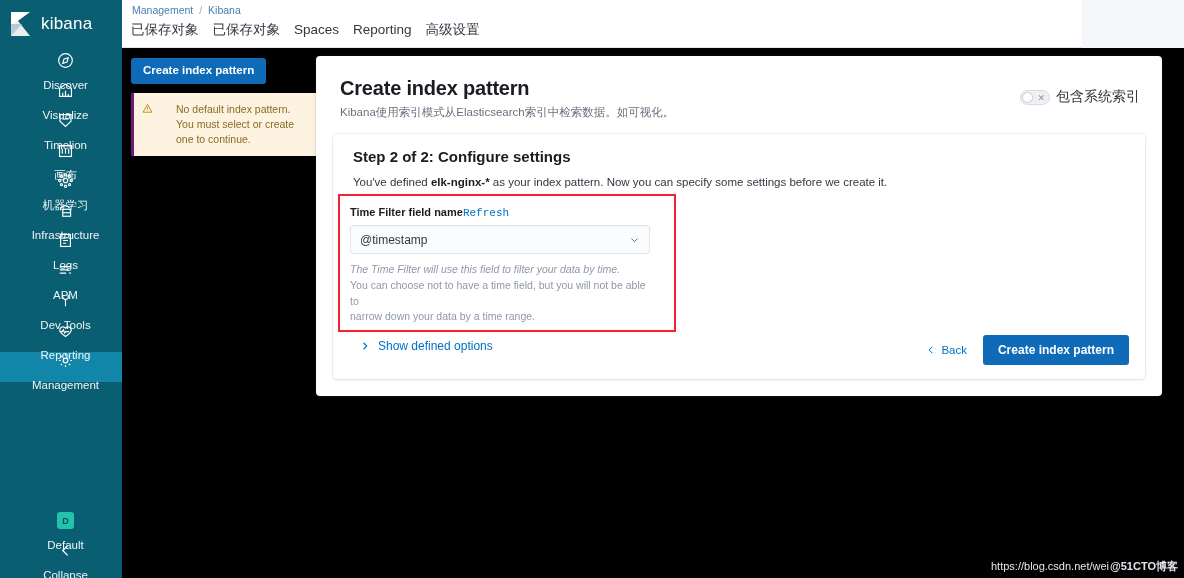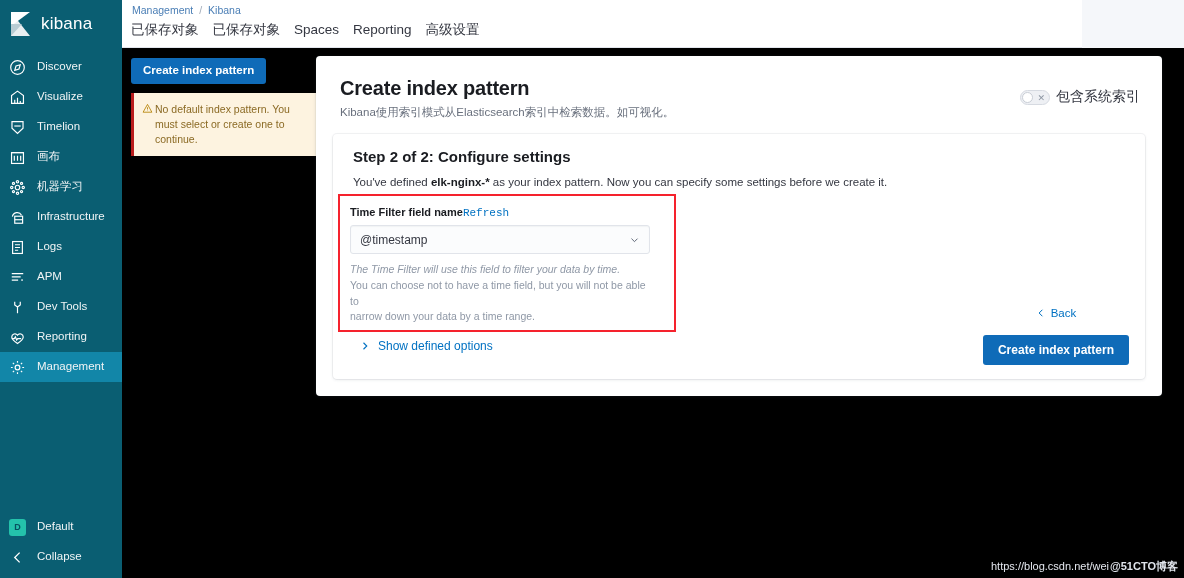--- a/index.html
+++ b/index.html
@@ -33,20 +33,21 @@
     color: #ffffff;
   }
 
   .nav { margin-top: 4px; }
   .nav-item {
     display: flex; align-items: center;
     height: 30px;
     padding-left: 9px;
     gap: 11px;
     cursor: pointer;
+    flex-direction: column;
   }
   .nav-item.active { background: #1286a8; }
   .nav-icon {
     width: 17px; height: 17px; flex: 0 0 17px;
     display: flex; align-items: center; justify-content: center;
     color: #ffffff;
   }
   .nav-icon svg { width: 17px; height: 17px; display: block; }
   .nav-label {
     font-size: 11.5px;
@@ -104,23 +105,23 @@
     font-size: 11.5px;
     font-weight: bold;
     padding: 7px 12px;
     cursor: pointer;
     font-family: "Liberation Sans", sans-serif;
     line-height: 1;
   }
   .callout {
     margin-top: 9px;
     background: #fdf3e0;
-    border-left: 3px solid #b91c1c;
+    border-left: 3px solid #701a75;
     padding: 9px 9px 9px 8px;
-    display: flex; gap: 2px;
+    display: flex; gap: 23px;
   }
   .callout-icon { flex: 0 0 11px; margin-top: 1px; color: #b8860b; }
   .callout-icon svg { width: 11px; height: 11px; display: block; }
   .callout-text {
     font-size: 10.5px; line-height: 1.45;
     color: #8b6a24;
   }
 
   
   .panel {
@@ -229,21 +230,21 @@
     display: flex; align-items: center; gap: 8px;
     cursor: pointer; padding-left: 10px;
   }
   .advanced-caret { color: #0071c2; display: flex; }
   .advanced-caret svg { width: 10px; height: 10px; display: block; }
   .advanced-label { font-size: 12px; color: #0071c2; }
 
   
   .actions {
     position: absolute; right: 16px; bottom: 14px;
-    display: flex; align-items: center; gap: 16px; flex-direction: column;
+    display: flex; align-items: center; gap: 16px;
   }
   .back-btn {
     display: flex; align-items: center; gap: 5px;
     font-size: 11.5px; color: #0071c2; cursor: pointer;
   }
   .back-btn svg { width: 10px; height: 10px; display: block; }
   .btn-create {
     background: #0f6bb8; color: #fff;
     border: none; border-radius: 3px;
     font-size: 12px; font-weight: bold;

